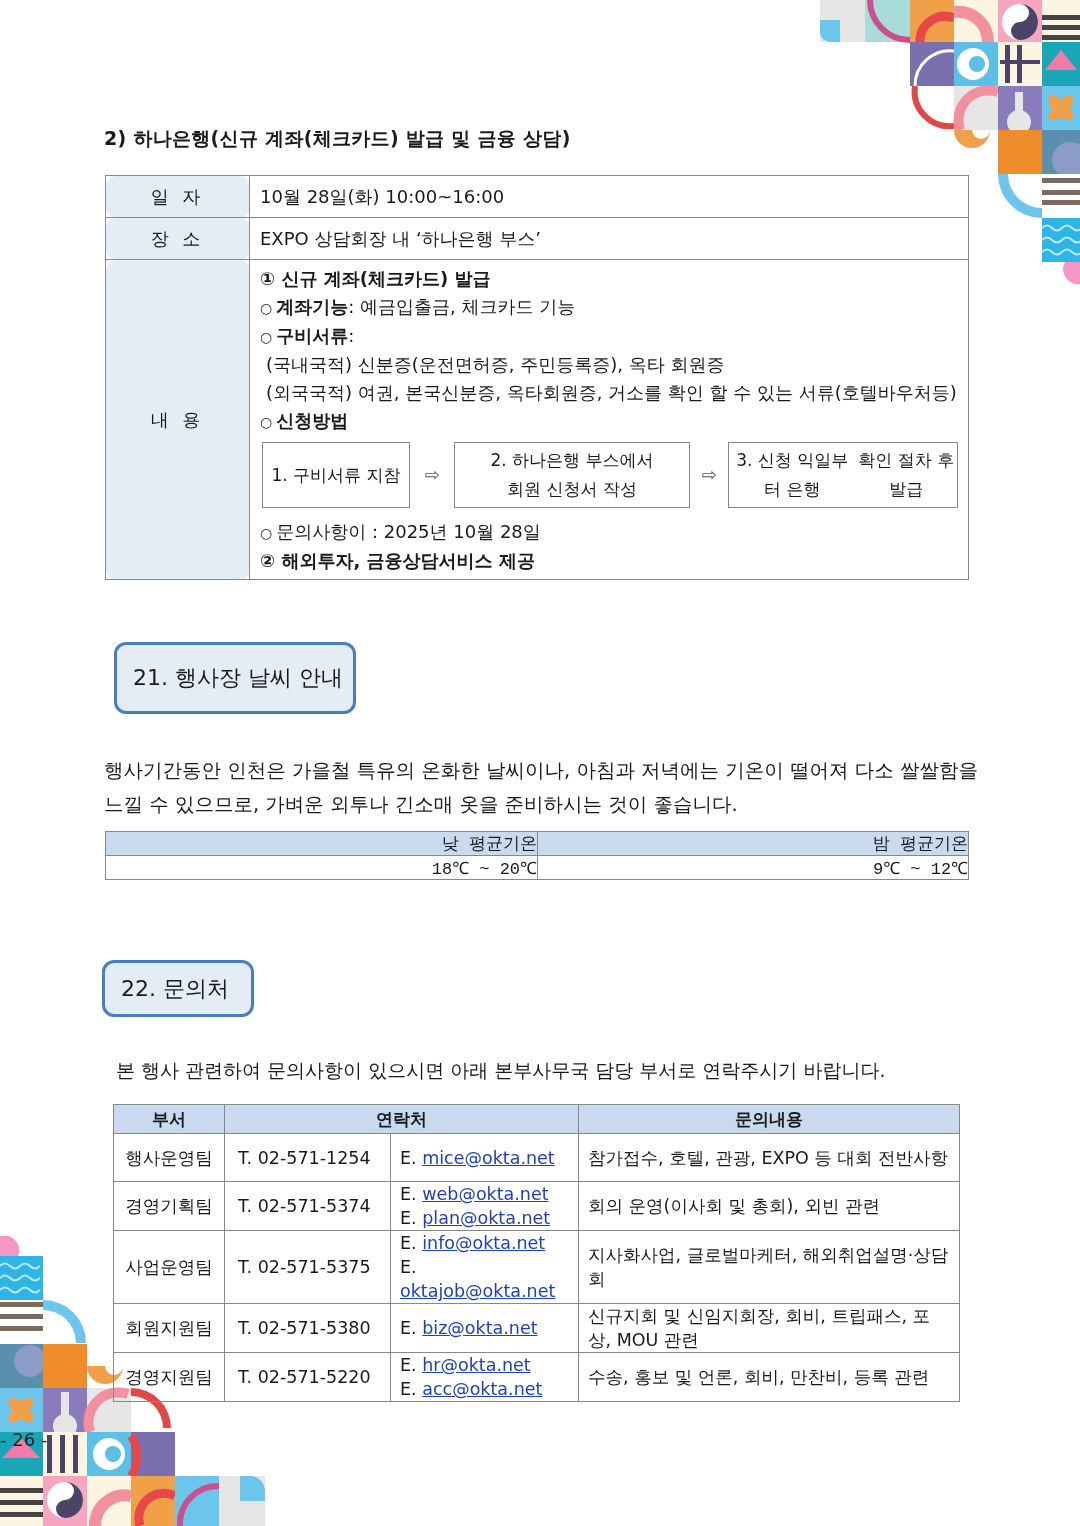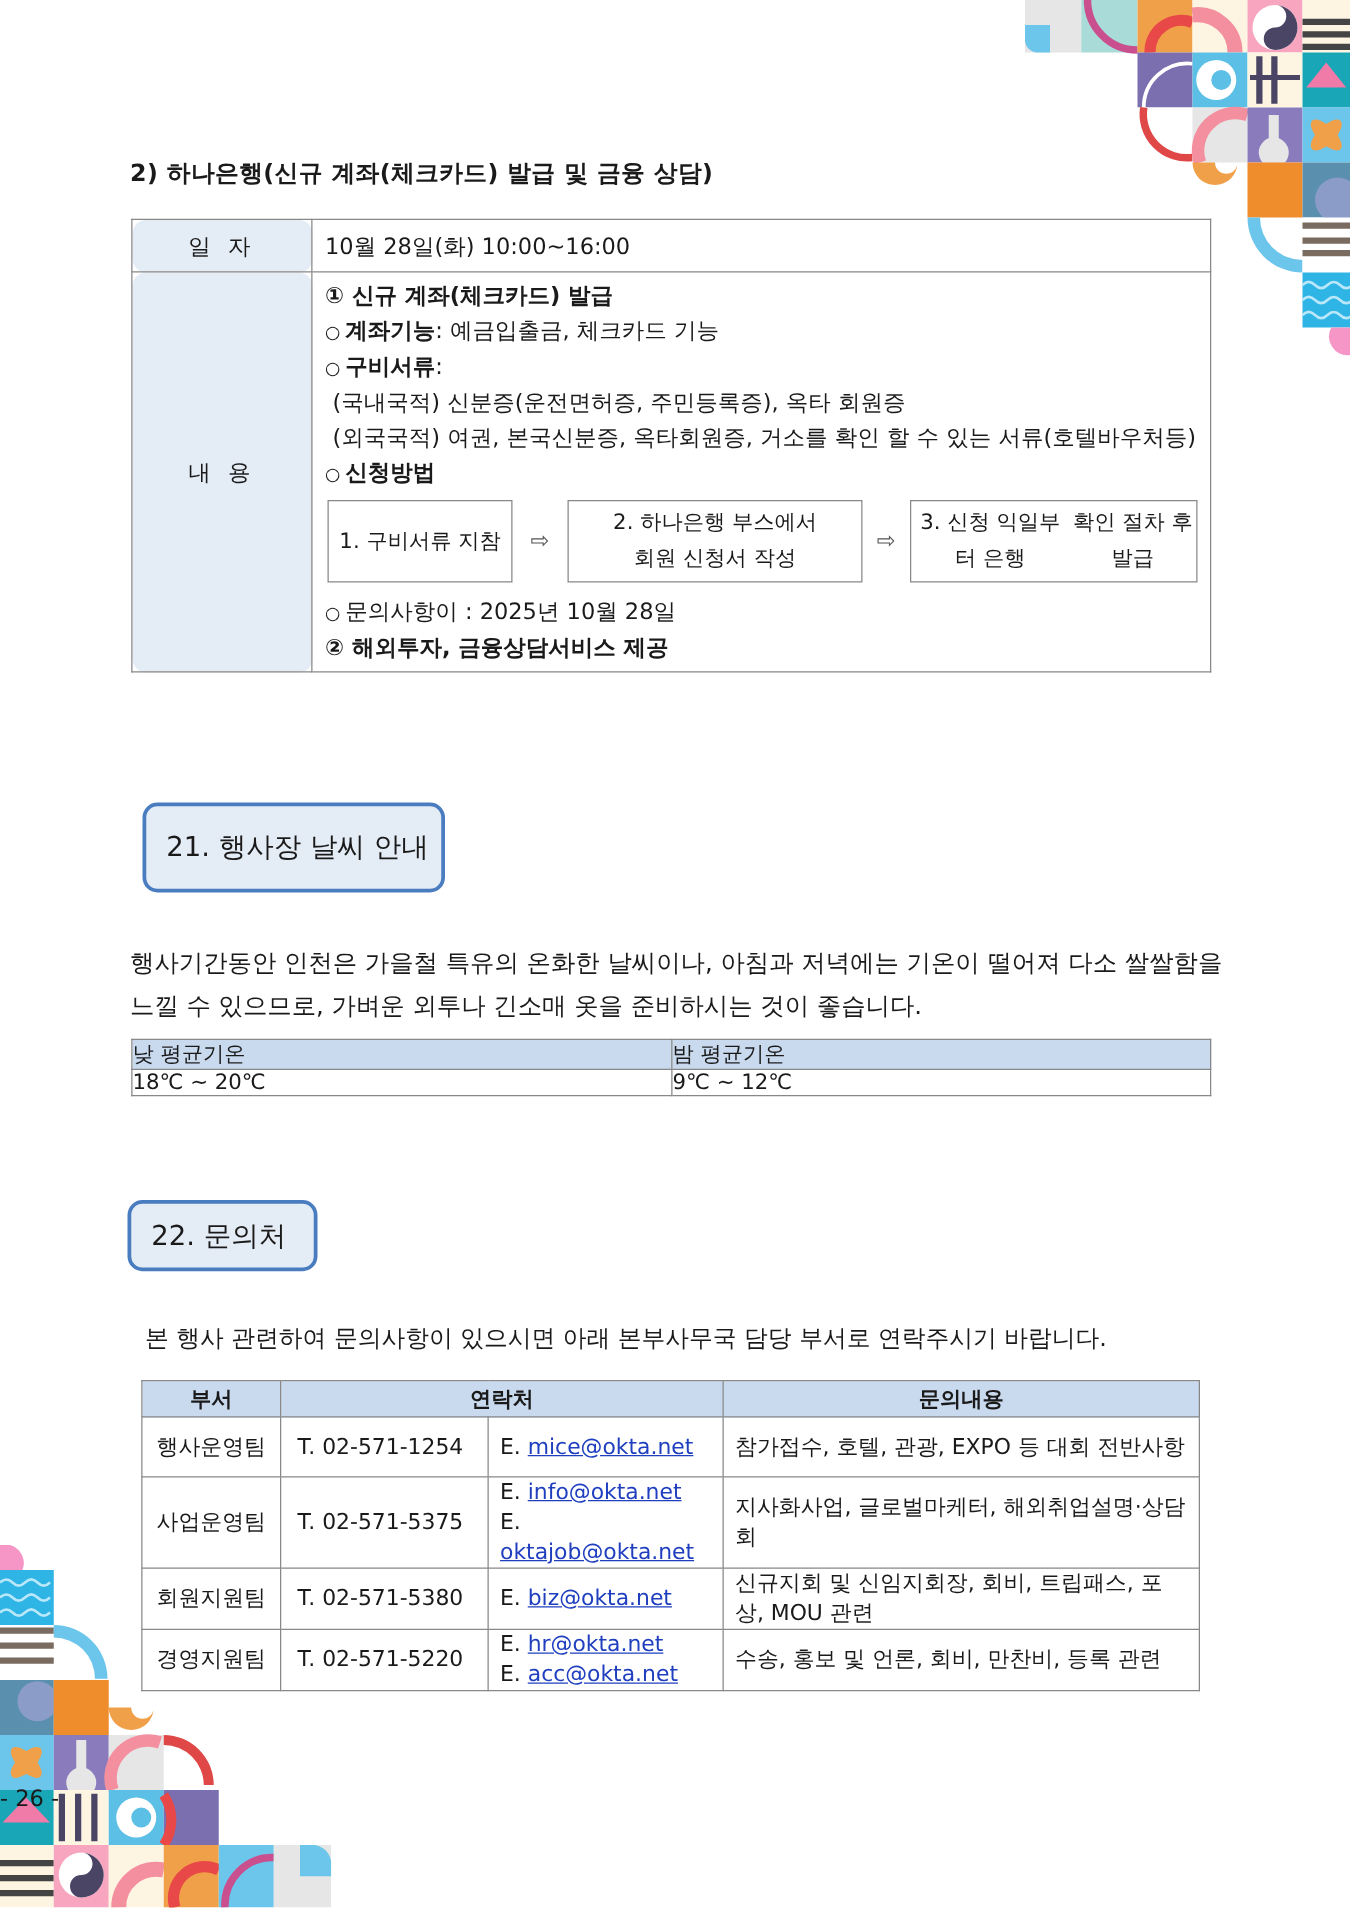--- a/index.html
+++ b/index.html
@@ -29,21 +29,21 @@
   .flow-box { border: 1.3px solid #888; height: 66px; display: flex; align-items: center; justify-content: center; text-align: center; font-size: 17px; line-height: 29px; }
   .flow-arrow { width: 44px; text-align: center; font-size: 18px; color: #555; }
 
   .sec-box { position: absolute; border: 3px solid #4a7cc0; border-radius: 12px; background: #e4ecf5; font-size: 22px; display: flex; align-items: center; padding-left: 16px; }
   .sec21 { left: 114px; top: 642px; width: 242px; height: 72px; }
   .sec22 { left: 102px; top: 960px; width: 152px; height: 57px; }
 
   .para { position: absolute; left: 104px; top: 754px; width: 880px; font-size: 19.5px; line-height: 34px; }
 
   .tbl2 { position: absolute; left: 105px; top: 831px; width: 864px; font-size: 17px; }
-  .tbl2 td, .tbl2 th { border: 1.3px solid #888; text-align: left; height: 16px; font-weight: normal; }
+  .tbl2 td, .tbl2 th { border: 1.3px solid #888; text-align: right; height: 16px; font-weight: normal; font-family: Liberation Mono, monospace; }
   .tbl2 th { background: #c9daee; }
 
   .intro { position: absolute; left: 116px; top: 1058px; font-size: 19px; }
 
   .tbl3 { position: absolute; left: 113px; top: 1104px; width: 847px; font-size: 17.5px; }
   .tbl3 td, .tbl3 th { border: 1.3px solid #888; }
   .tbl3 th { background: #c9daee; height: 29px; font-weight: bold; font-size: 17px; text-align: center; }
   .tbl3 td { height: 48px; line-height: 24px; padding: 0 9px; }
   .tbl3 .dept { text-align: center; width: 111px; padding: 0; }
   .tbl3 .tel { width: 166px; padding-left: 13px; }
@@ -157,20 +157,24 @@
 </svg>
 
 <div class="sec-title">2) 하나은행(신규 계좌(체크카드) 발급 및 금융 상담)</div>
 
 <table class="tbl1">
   <tbody>
       <tr class="r1">
     <td class="lbl">일 자</td>
     <td class="val">10월 28일(화) 10:00~16:00</td>
   </tr>
+  <tr class="r2">
+    <td class="lbl">장 소</td>
+    <td class="val">EXPO 상담회장 내 ‘하나은행 부스’</td>
+  </tr>
   <tr>
     <td class="lbl">내 용</td>
     <td class="content-cell">
       <div class="c-head">① 신규 계좌(체크카드) 발급</div>
       <div class="bullet">
         <span class="dot">○</span>
         <b>계좌기능</b>
         <span> : 예금입출금, 체크카드 기능</span>
       </div>
       <div class="bullet">
@@ -243,20 +247,29 @@
   </tr>
   <tr>
     <td class="dept">행사운영팀</td>
     <td class="tel">T. 02-571-1254</td>
     <td class="mail">
       <div><span>E. </span><a>mice@okta.net</a></div>
     </td>
     <td>참가접수, 호텔, 관광, EXPO 등 대회 전반사항</td>
   </tr>
   <tr>
+    <td class="dept">경영기획팀</td>
+    <td class="tel">T. 02-571-5374</td>
+    <td class="mail">
+      <div><span>E. </span><a>web@okta.net</a></div>
+      <div><span>E. </span><a>plan@okta.net</a></div>
+    </td>
+    <td>회의 운영(이사회 및 총회), 외빈 관련</td>
+  </tr>
+  <tr>
     <td class="dept">사업운영팀</td>
     <td class="tel">T. 02-571-5375</td>
     <td class="mail">
       <div><span>E. </span><a>info@okta.net</a></div>
       <div><span>E. </span><a>oktajob@okta.net</a></div>
     </td>
     <td>지사화사업, 글로벌마케터, 해외취업설명·상담회</td>
   </tr>
   <tr>
     <td class="dept">회원지원팀</td>

